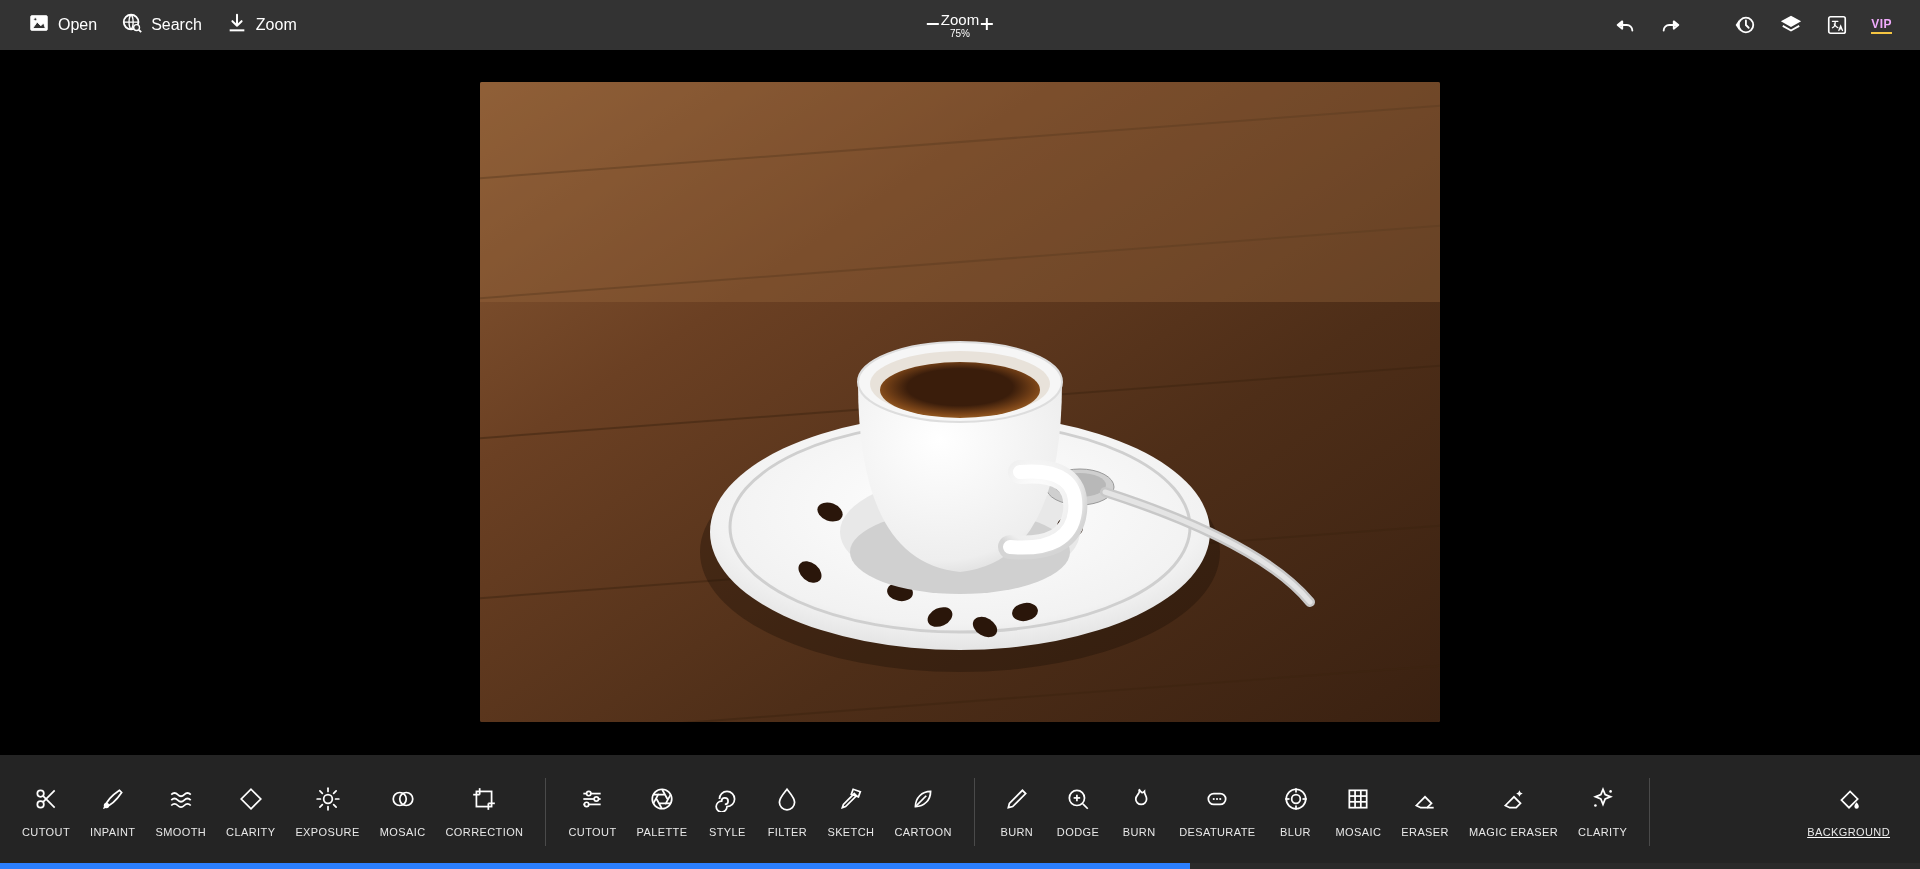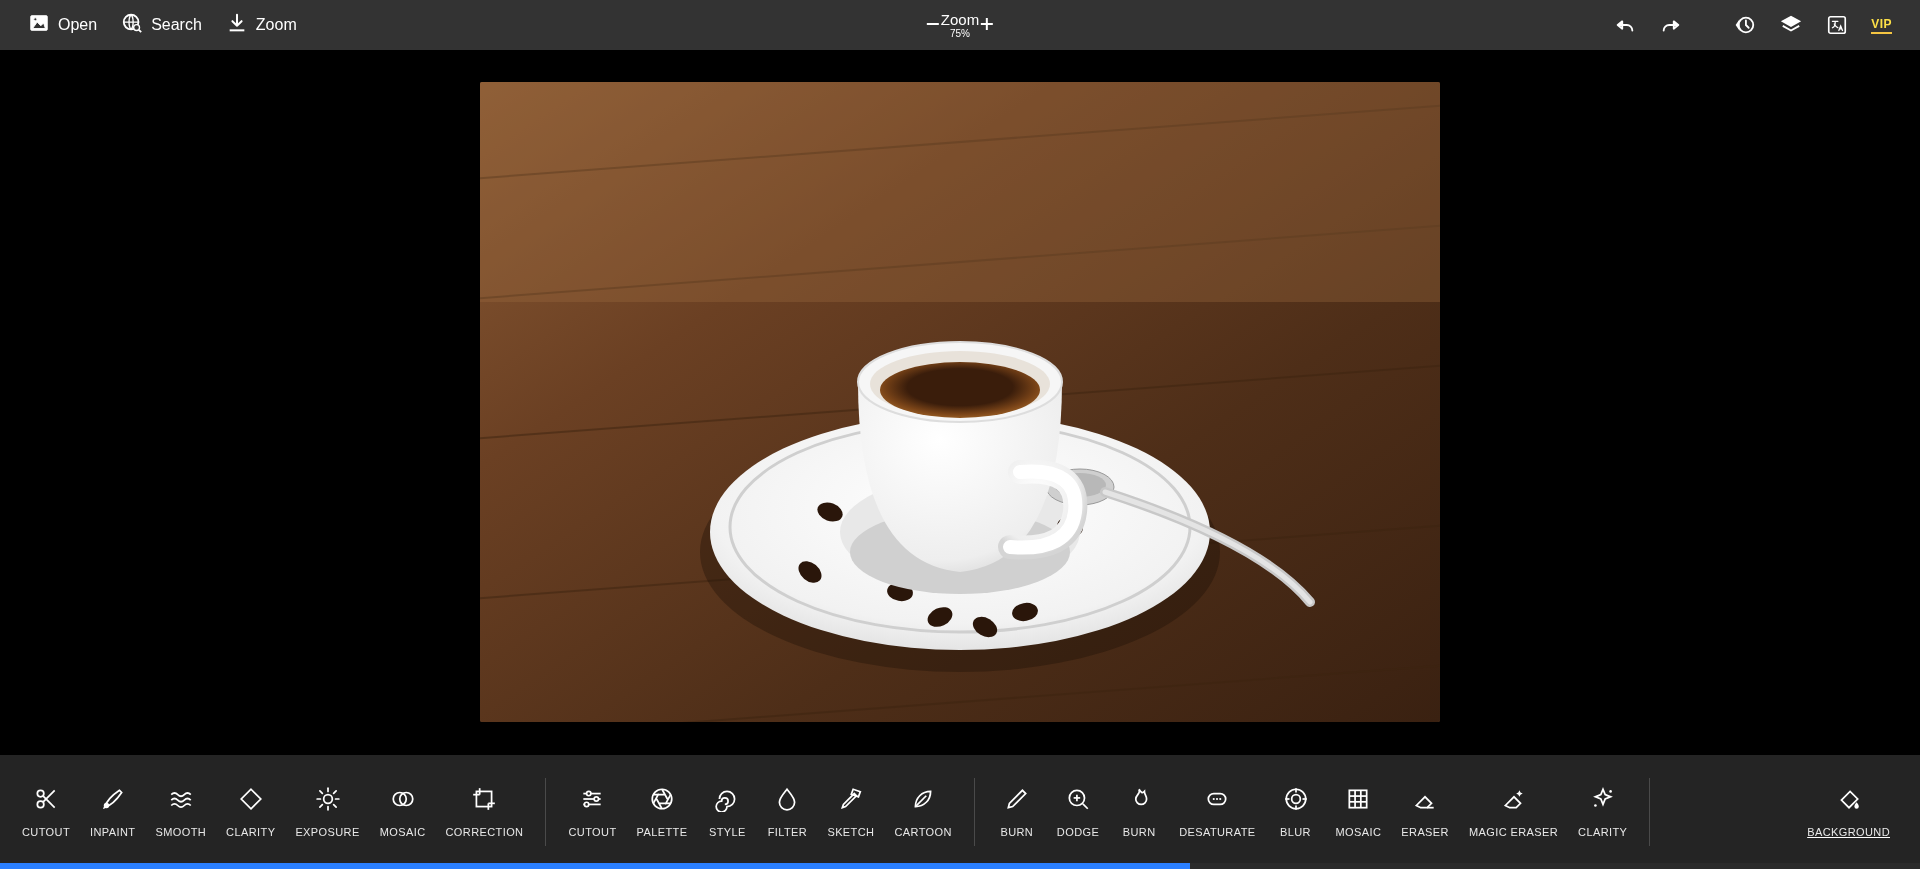--- a/index.html
+++ b/index.html
@@ -13,21 +13,21 @@
 .zoom-block { position: absolute; left: 50%; transform: translateX(-50%); display: flex; align-items: center; }
 .zoom-btn { font-size: 22px; color: #fff; cursor: pointer; user-select: none; }
 .zoom-center { display: flex; flex-direction: column; align-items: center; line-height: 1.15; }
 .zoom-label { font-size: 15px; color: #fff; }
 .zoom-value { font-size: 10px; color: #fff; }
 
 .top-right { display: flex; align-items: center; gap: 22px; }
 .top-right .gap-wide { margin-left: 28px; }
 .icon-btn { width: 24px; height: 24px; display: flex; align-items: center; justify-content: center; cursor: pointer; }
 .icon-btn svg { width: 22px; height: 22px; fill: none; stroke: #fff; stroke-width: 2; }
-.vip-badge { font-size: 12px; font-weight: bold; color: #fde047; border-bottom: 2px solid #f5c542; padding-bottom: 1px; letter-spacing: 0.5px; cursor: pointer; }
+.vip-badge { font-size: 12px; font-weight: bold; color: #f0abfc; border-bottom: 2px solid #f5c542; padding-bottom: 1px; letter-spacing: 0.5px; cursor: pointer; }
 
 .canvas-area { height: 705px; width: 100%; background: #000; display: flex; align-items: flex-start; justify-content: center; padding-top: 32px; position: relative; }
 .image-wrap { width: 960px; height: 640px; background: #5b3d24; border-radius: 2px; overflow: hidden; position: relative; }
 
 .toolbar { height: 114px; background: #242424; display: flex; align-items: center; padding: 0 12px; position: relative; }
 .tool-group { display: flex; align-items: center; }
 .tool { display: flex; flex-direction: column; align-items: center; justify-content: center; gap: 10px; padding: 0 10px; min-width: 60px; cursor: pointer; }
 .tool svg { width: 26px; height: 26px; fill: none; stroke: #fff; stroke-width: 1.6; }
 .tool-label { font-size: 11px; letter-spacing: 0.4px; color: #e8e8e8; text-align: center; white-space: nowrap; }
 .divider { width: 1px; height: 68px; background: #4a4a4a; margin: 0 12px; }

